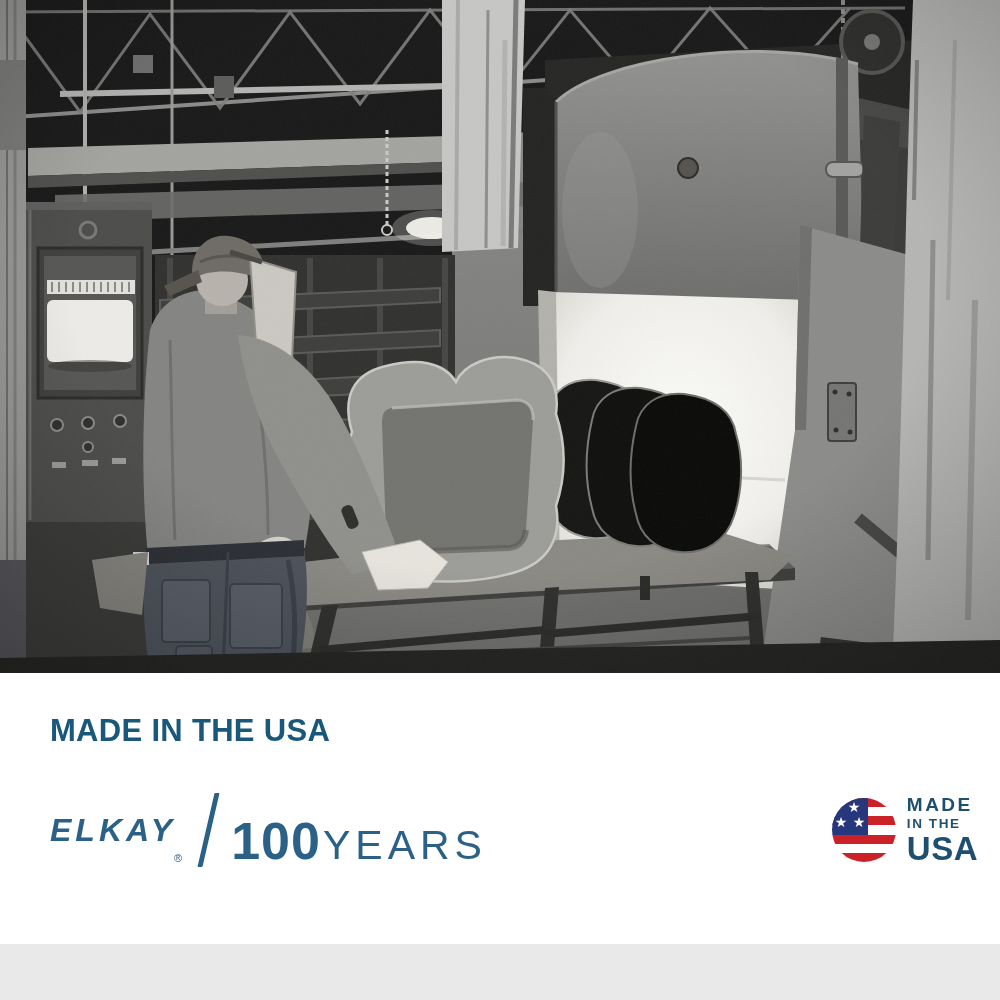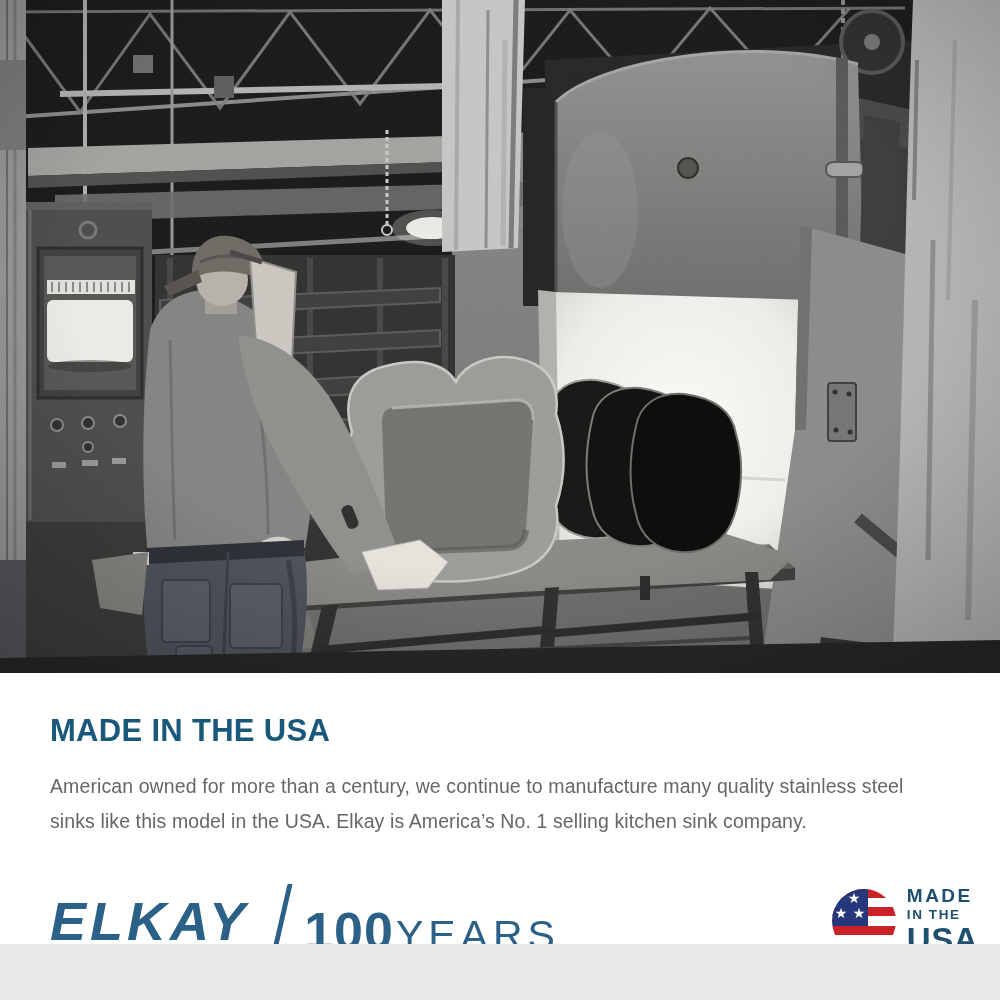--- a/index.html
+++ b/index.html
@@ -19,21 +19,21 @@
     margin:20px 0 0 0;max-width:885px;font-size:19.5px;line-height:1.82;
     color:#65666A;letter-spacing:.1px;
   }
   .footer-row{
     margin-top:44px;margin-right:-28px;display:flex;align-items:center;
     justify-content:space-between;
   }
   
   .logo-lockup{display:flex;align-items:center;}
   .elkay-wordmark{
-    font-size:54px;font-weight:800;font-style:italic;letter-spacing:4px;
+    font-size:32px;font-weight:800;font-style:italic;letter-spacing:4px;
     color:#2B6187;line-height:1;
   }
   .reg-mark{font-size:11px;color:#2B6187;align-self:flex-end;margin:0 0 3px -2px;font-style:normal;}
   .logo-slash{
     width:5px;height:74px;background:#2B6187;transform:skewX(-13deg);
     margin:0 20px 0 24px;border-radius:1px;
   }
   .years-group{display:flex;align-items:baseline;color:#2B6187;line-height:1;}
   .years-number{font-size:52px;font-weight:800;letter-spacing:1px;}
   .years-word{font-size:41px;font-weight:400;letter-spacing:5px;margin-left:2px;margin-top:31px;}
@@ -299,21 +299,20 @@
 
       <polygon points="0,658 1000,640 1000,673 0,673" fill="#242422"></polygon>
 
       <rect width="1000" height="673" filter="url(#grain)" opacity="0.55"></rect>
       <rect width="1000" height="673" fill="url(#vig)"></rect>
     </svg>
   </figure>
 
   <section class="content">
     <h1 class="heading">MADE IN THE USA</h1>
-    <p class="body-text">American owned for more than a century, we continue to manufacture many quality stainless steel sinks like this model in the USA. Elkay is America’s No. 1 selling kitchen sink company.</p>
 
     <div class="footer-row">
 
       <div class="logo-lockup">
         <span class="elkay-wordmark">ELKAY</span>
         <span class="reg-mark">®</span>
         <span class="logo-slash"></span>
         <span class="years-group">
           <span class="years-number">100</span>
           <span class="years-word">YEARS</span>

